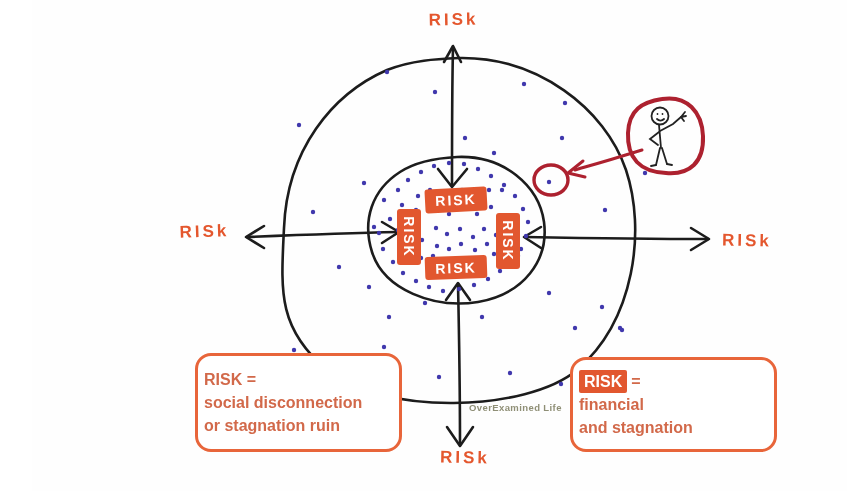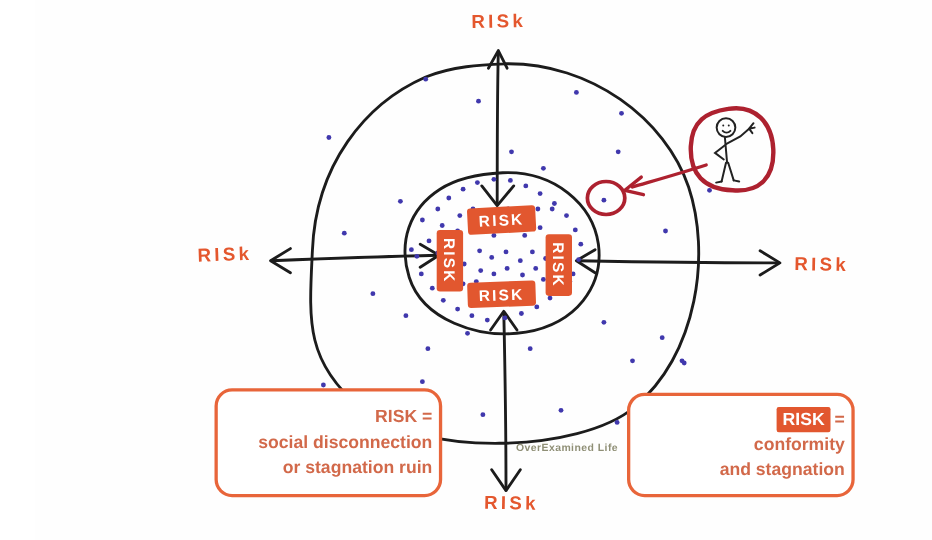--- a/index.html
+++ b/index.html
@@ -15,21 +15,21 @@
     position:absolute;color:#e4572e;font-weight:bold;font-size:17px;
     letter-spacing:3px;text-align:center;white-space:nowrap;
   }
   .badge{
     position:absolute;background:#e2572f;color:#ffffff;font-weight:bold;
     font-size:14px;letter-spacing:2px;display:flex;align-items:center;
     justify-content:center;border-radius:3px;
   }
   .info-box{
     position:absolute;background:#ffffff;border:3px solid #e8653a;border-radius:16px;
-    color:#d2694a;font-weight:bold;font-size:16px;text-align:right;
+    color:#d2694a;font-weight:bold;font-size:16px;text-align:left;
     display:flex;flex-direction:column;justify-content:center;line-height:1.45;
     padding:4px 6px;box-sizing:border-box;
   }
   .inline-badge{
     display:inline-block;background:#e2572f;color:#fff;padding:0 5px;
     border-radius:2px;margin-right:4px;
   }
   .watermark{
     position:absolute;color:#8f8f76;font-size:9.5px;font-weight:bold;
     letter-spacing:0.4px;white-space:nowrap;
@@ -221,17 +221,17 @@
   <div class="info-box" style="left:163px;top:353px;width:207px;height:99px;">
     <div>RISK =</div>
     <div>social disconnection</div>
     <div>or stagnation ruin</div>
   </div>
 
   <div class="info-box" style="left:538px;top:357px;width:207px;height:95px;">
     <div>
       <span class="inline-badge">RISK</span><span>=</span>
     </div>
-    <div>conformity</div>
+    <div>financial</div>
     <div>and stagnation</div>
   </div>
 
 </div>
 
 </body></html>

